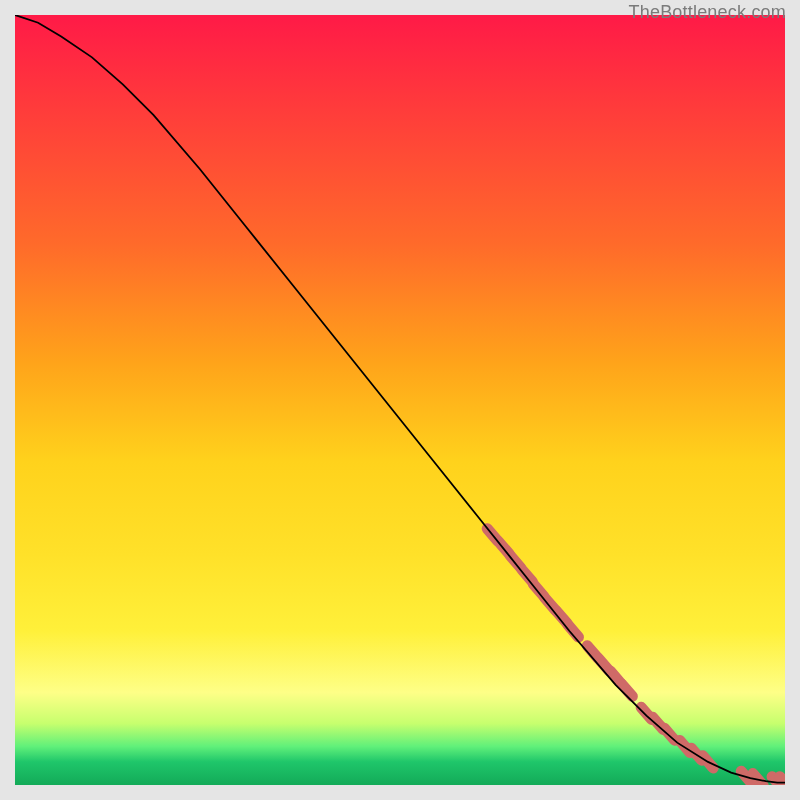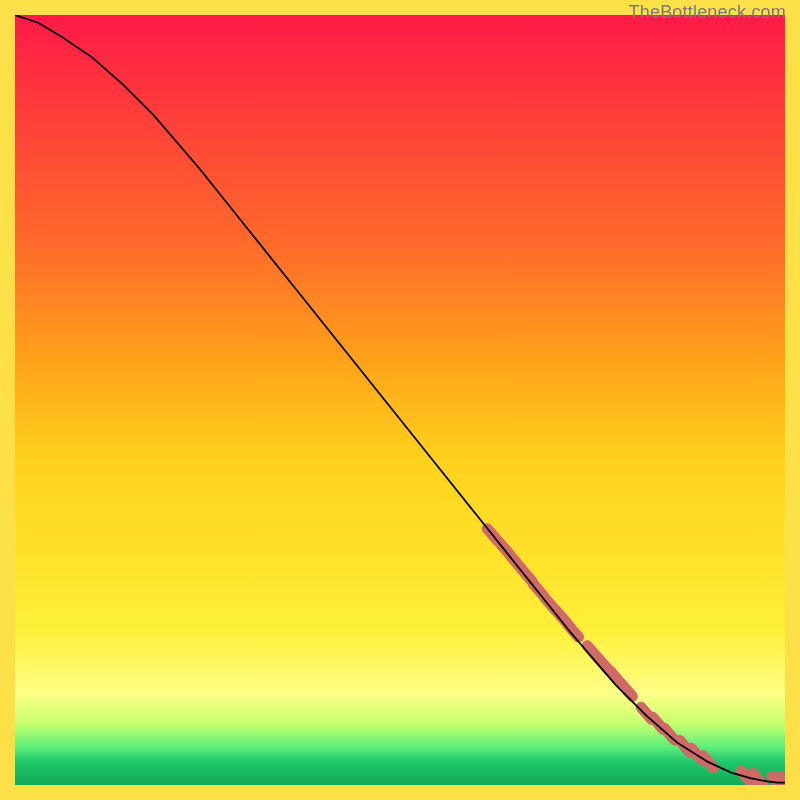--- a/index.html
+++ b/index.html
@@ -7,21 +7,21 @@
     padding: 0;
     width: 800px;
     height: 800px;
     background: #000;
     overflow: hidden;
   }
   .stage {
     position: relative;
     width: 800px;
     height: 800px;
-    background: #fde047;
+    background: #e5e5e5;
   }
   .plot {
     position: absolute;
     left: 15px;
     top: 15px;
     width: 770px;
     height: 770px;
     box-sizing: border-box;
     background: linear-gradient(
       to bottom,

